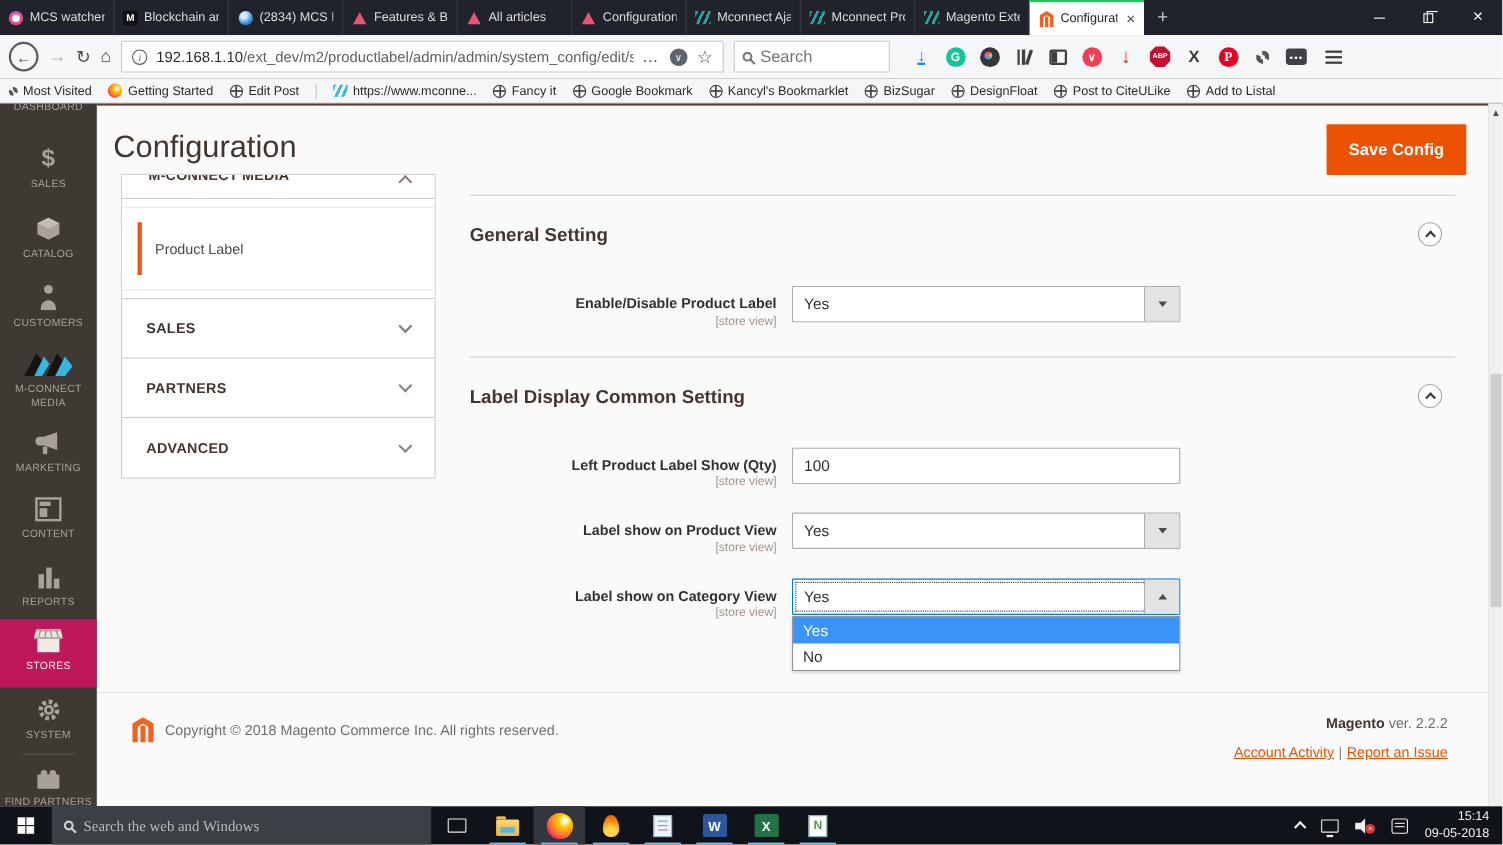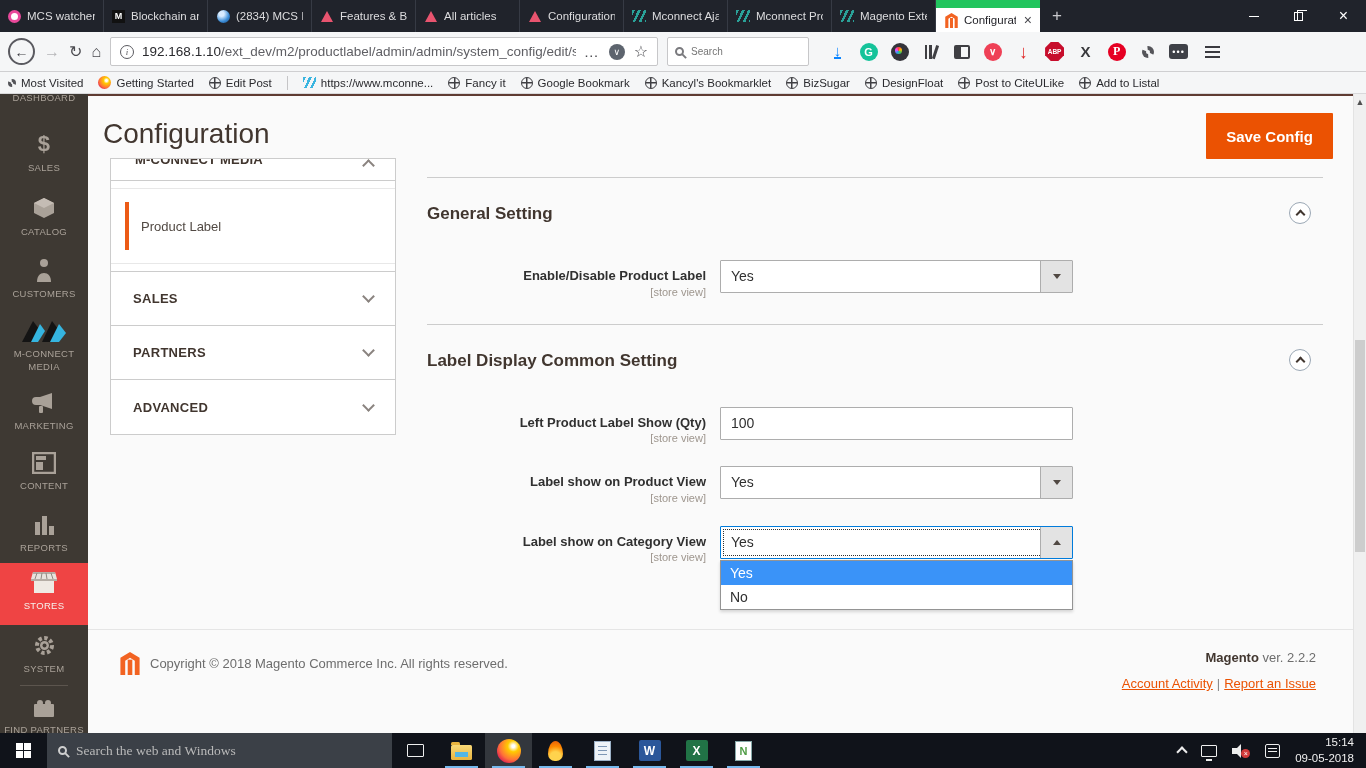--- a/index.html
+++ b/index.html
@@ -3,21 +3,21 @@
 <meta charset="utf-8">
 <style>
   *{margin:0;padding:0;box-sizing:border-box}
   body{font-family:"Liberation Sans",sans-serif}
   .screen{position:relative;width:1366px;height:768px;overflow:hidden;background:#fff}
 
   
   .tabbar{position:absolute;top:0;left:0;right:0;height:32px;background:#20232b;display:flex;align-items:stretch}
   .tab{width:104px;display:flex;align-items:center;gap:6px;padding:0 8px;border-right:1px solid #363a44;color:#dcdcde;font-size:11.5px;white-space:nowrap;overflow:hidden;cursor:pointer}
   .tab span.tlabel{overflow:hidden;text-overflow:clip;flex:1}
-  .tab.active{background:#fff;color:#24242a;border-top:8px solid #22c55e;border-right:none}
+  .tab.active{background:#fff;color:#24242a;border-top:2px solid #22c55e;border-right:none}
   .tab .tclose{flex:none;color:#4a4a4f;font-size:14px;margin-left:2px}
   .ticon{flex:none;width:14px;height:14px;display:flex;align-items:center;justify-content:center}
   .i-mcs{width:13px;height:13px;border:3px solid #e9499b;border-radius:50%;background:#fff}
   .i-medium{width:13px;height:13px;background:#111;color:#fff;font-size:9px;font-weight:bold;display:flex;align-items:center;justify-content:center}
   .i-sphere{width:13px;height:13px;border-radius:50%;background:radial-gradient(circle at 35% 30%,#d9ecff 0 20%,#3d8ed8 60%,#15487f)}
   .i-tri{width:0;height:0;border-left:6px solid transparent;border-right:6px solid transparent;border-bottom:11px solid #e8546f}
   .i-slash{width:14px;height:12px;background:repeating-linear-gradient(115deg,#2aa198 0 2.5px,transparent 2.5px 5.5px)}
   .newtab{width:34px;display:flex;align-items:center;justify-content:center;color:#c9c9cd;font-size:17px;cursor:pointer}
   .wincontrols{margin-left:auto;display:flex}
   .winbtn{width:45px;display:flex;align-items:center;justify-content:center;color:#fff;cursor:pointer}
@@ -34,21 +34,21 @@
   .urlbar{width:548px;height:29px;background:#fff;border:1px solid #c7c7c9;border-radius:2px;display:flex;align-items:center;padding:0 9px;gap:8px;font-size:13.5px;cursor:text}
   .infoicon{flex:none;width:14px;height:14px;border:1px solid #5a5a60;border-radius:50%;font-size:9px;display:flex;align-items:center;justify-content:center;color:#5a5a60;font-style:italic;font-family:"Liberation Serif",serif}
   .urltext{flex:1;white-space:nowrap;overflow:hidden}
   .urlhost{color:#2a2a2e}
   .urlpath{color:#5f5f64}
   .urlbar .pageactions{display:flex;align-items:center;gap:9px;margin-left:auto}
   .dots3{color:#4a4a4f;font-size:15px;letter-spacing:1px}
   .pocketg{width:16px;height:16px;border-radius:50%;background:#5d646e;color:#fff;font-size:9px;display:flex;align-items:center;justify-content:center}
   .star{color:#4a4a4f;font-size:16px}
   .searchbox{width:142px;height:29px;background:#fff;border:1px solid #c7c7c9;border-radius:2px;display:flex;align-items:center;padding:0 7px;gap:7px}
-  .searchbox input{border:0;outline:0;width:90px;font-size:10px;color:#a21caf;background:transparent;font-family:inherit}
+  .searchbox input{border:0;outline:0;width:90px;font-size:15px;color:#a21caf;background:transparent;font-family:inherit}
   .mag{width:9px;height:9px;border:2px solid #7a7a7e;border-radius:50%;position:relative;flex:none}
   .mag:after{content:'';position:absolute;width:6px;height:2px;background:#7a7a7e;transform:rotate(45deg);right:-5px;bottom:-3px}
   .exticons{display:flex;align-items:center;gap:12px;margin-left:10px}
   .ext{width:19px;height:19px;display:flex;align-items:center;justify-content:center;cursor:pointer}
   .i-dl{color:#0a84ff;font-weight:bold;font-size:15px;border-bottom:2px solid #0a84ff;line-height:.8}
   .i-gram{width:18px;height:18px;border-radius:50%;background:#15c39a;color:#fff;font-size:11px;font-weight:bold;display:flex;align-items:center;justify-content:center}
   .i-cz{width:18px;height:18px;border-radius:50%;background:#34343a;position:relative}
   .i-cz:before{content:'';position:absolute;left:4px;top:4px;width:7px;height:7px;border-radius:50%;background:conic-gradient(#f44,#fb0,#3c6,#39f,#f4f,#f44)}
   .i-lib{display:flex;gap:2px;align-items:flex-end}
   .i-lib i{display:block;width:2.5px;height:14px;background:#3f3f43}
@@ -72,21 +72,21 @@
   .bgear{width:8px;height:8px;border-radius:50%;border:3px dashed #55555a}
   .bfox{width:13px;height:13px;border-radius:50%;background:radial-gradient(circle at 65% 35%,#fff 0 8%,#ffcb00 25%,#ff7139 60%,#e22850 80%,#45278d 100%)}
   .bmc{width:13px;height:11px;background:repeating-linear-gradient(115deg,#3ab5e0 0 2.5px,transparent 2.5px 5.5px)}
   .bksep{width:1px;height:14px;background:#c5c5c7}
 
   
   .workspace{position:absolute;top:94px;bottom:35px;left:0;right:0;background:#fbfbfb}
   .adminbar{position:absolute;left:0;top:0;bottom:0;width:88px;background:#3e3933;overflow:hidden;z-index:3}
   .aitem{position:absolute;left:0;width:88px;display:flex;flex-direction:column;align-items:center;gap:6px;color:#a9a198;font-size:9.5px;letter-spacing:.3px;text-align:center;cursor:pointer}
   .aitem svg{display:block}
-  .aitem.active-block{background:#ef4444;padding:8px 0 14px}
+  .aitem.active-block{background:#be185d;padding:8px 0 14px}
   .adivider{position:absolute;left:20px;width:48px;height:1px;background:#5c554e}
 
   
   .page{position:absolute;left:88px;top:0;right:0;bottom:0;background:#fafafa}
   .page:before{content:'';position:absolute;top:0;left:0;right:0;height:2px;background:#5f3b32}
   .pagetitle{position:absolute;left:15px;top:24px;font-size:28px;font-weight:300;color:#41362f}
   .savebtn{position:absolute;right:33px;top:19px;width:127px;height:46px;background:#eb5202;color:#fff;font-size:15px;font-weight:bold;border:none;border-radius:1px;cursor:pointer;font-family:inherit}
 
   
   .cfgnav{position:absolute;left:22px;top:64px;width:286px;background:#fff;border:1px solid #ccc;font-size:13px}

